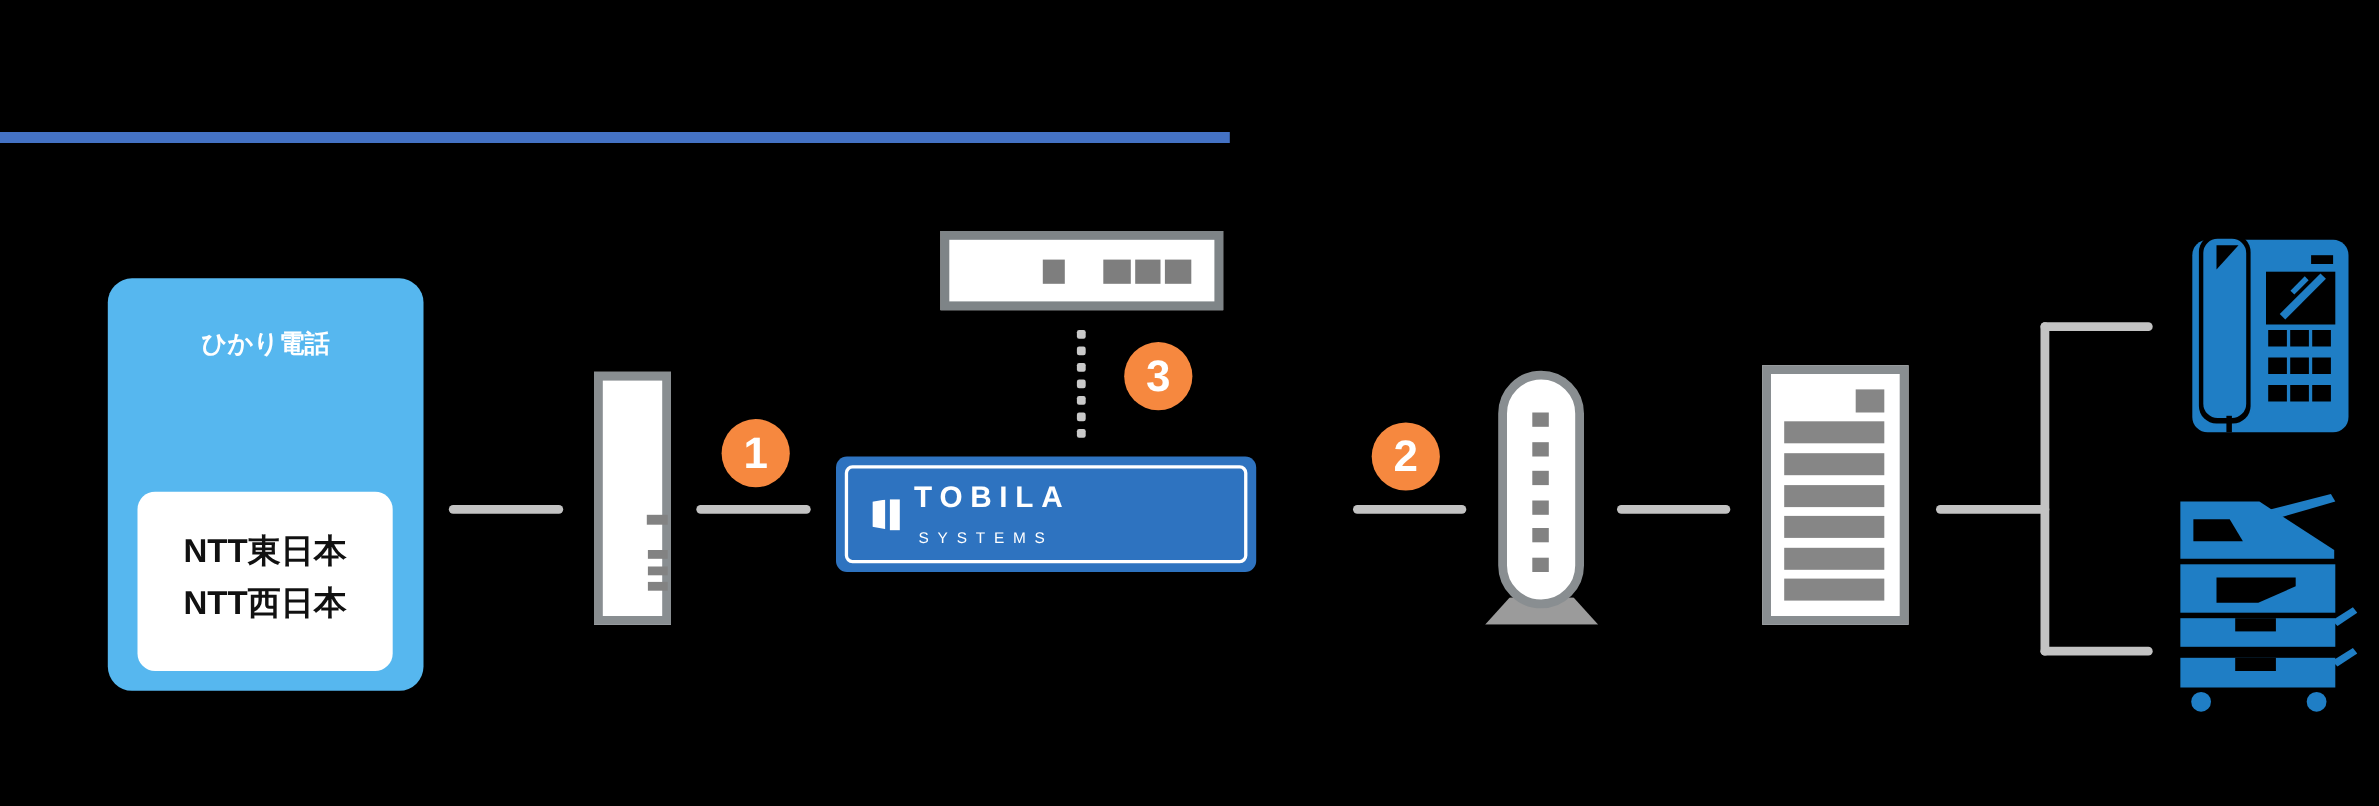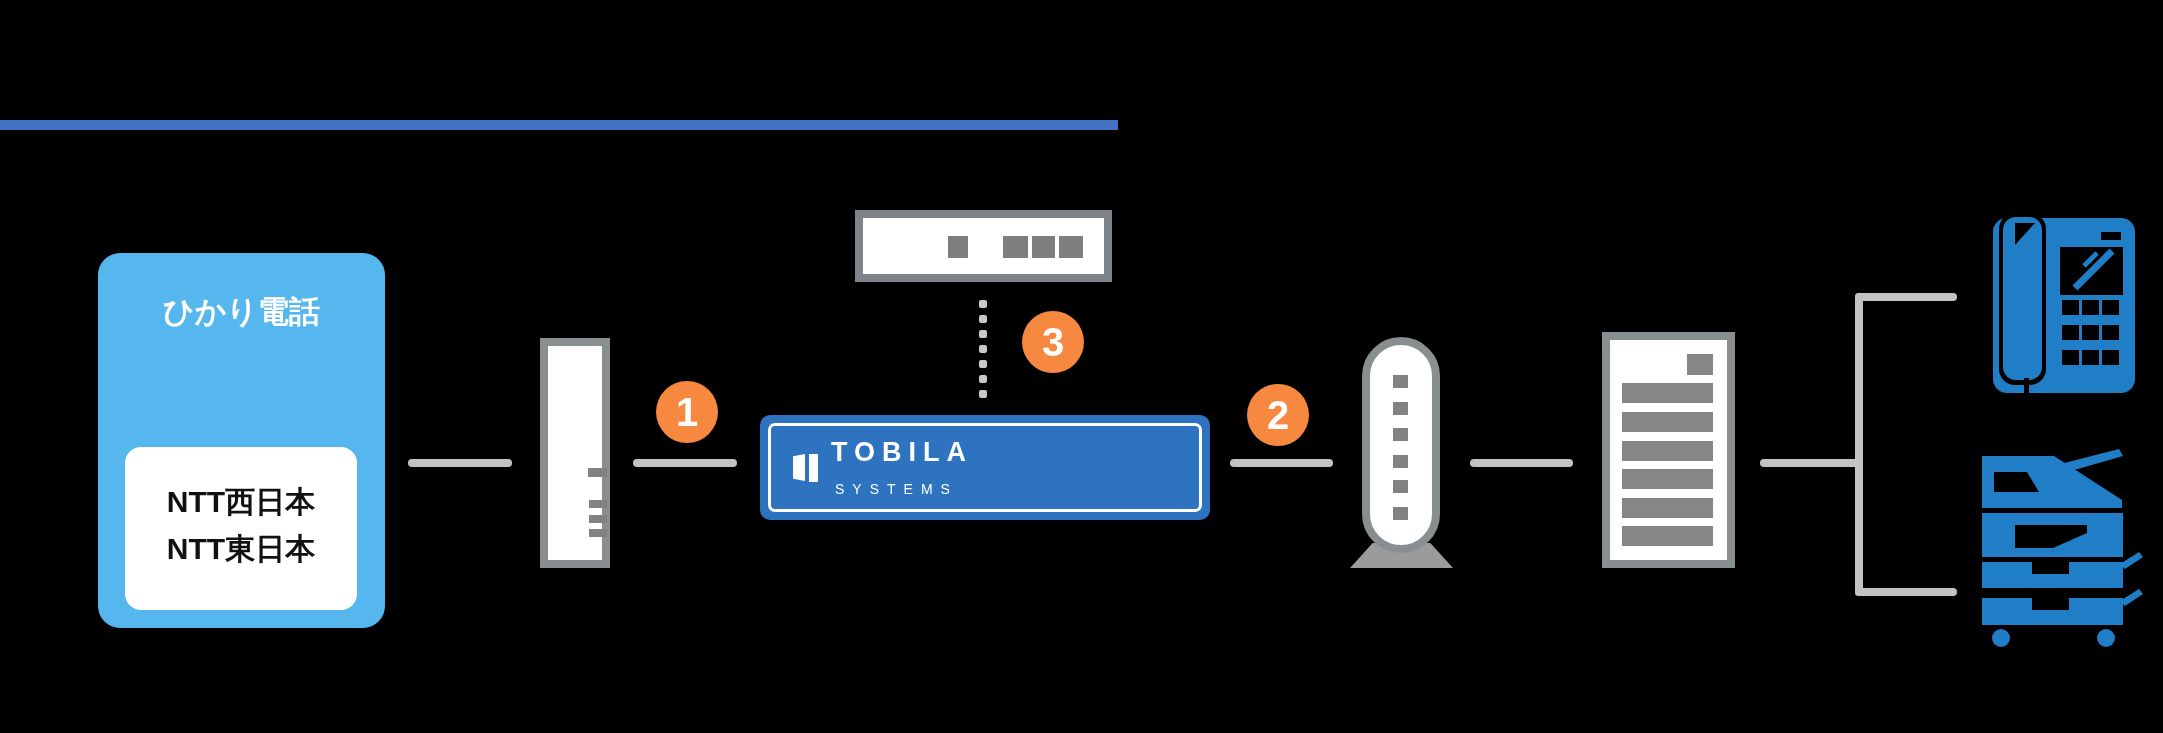--- a/index.html
+++ b/index.html
@@ -7,21 +7,21 @@
     position:relative;width:2163px;height:733px;background:#000;overflow:hidden;
     font-family:"Liberation Sans","DejaVu Sans",sans-serif;
   }
   
   .underline{position:absolute;left:0;top:120px;width:1118px;height:10px;background:#4472C4;}
 
   
   .carrier-box{position:absolute;left:98px;top:253px;width:287px;height:375px;
     background:#56B7EF;border-radius:22px;}
   .carrier-title{position:absolute;top:36px;left:0;right:0;text-align:center;
-    color:#fff;font-weight:bold;font-size:31px;line-height:46px;}
+    color:#fff;font-weight:bold;font-size:23px;line-height:46px;}
   .carrier-inner{position:absolute;left:27px;top:194px;width:232px;height:163px;
     background:#fff;border-radius:16px;}
   .carrier-inner-text{position:absolute;top:31px;left:0;right:0;text-align:center;
     color:#111;font-weight:bold;font-size:30px;line-height:47px;}
 
   
   .conn{position:absolute;height:8px;background:#C3C3C3;border-radius:4px;}
   .conn-v{position:absolute;width:8px;background:#C3C3C3;border-radius:4px;}
 
   
@@ -40,21 +40,21 @@
   .ont{left:1362px;top:337px;width:78px;height:216px;border-radius:39px;z-index:2;}
   .ont-base{position:absolute;left:1350px;top:543px;width:103px;height:25px;background:#9B9B9B;
     clip-path:polygon(22% 0,78% 0,100% 100%,0 100%);z-index:1;}
   
   .server{left:1602px;top:332px;width:133px;height:236px;}
 
   
   .dot{position:absolute;left:979px;width:8px;height:8px;background:#C9C9C9;border-radius:2px;}
 
   
-  .tobila-box{position:absolute;left:760px;top:415px;width:450px;height:105px;
+  .tobila-box{position:absolute;left:760px;top:415px;width:382px;height:105px;
     background:#2E73C0;border-radius:10px;}
   .tobila-inner-border{position:absolute;inset:8px;border:3px solid #fff;border-radius:7px;}
   .tobila-logo{position:absolute;left:33px;top:50%;transform:translateY(-50%);
     display:flex;align-items:center;}
   .logo-bar1{width:12px;height:27px;background:#fff;clip-path:polygon(0 8%,100% 0,100% 100%,0 92%);}
   .logo-bar2{width:9px;height:28px;background:#fff;margin-left:4px;}
   .logo-text{margin-left:13px;color:#fff;}
   .logo-brand{font-size:27px;font-weight:bold;letter-spacing:7px;line-height:27px;}
   .logo-sub{font-size:14px;letter-spacing:8px;margin-top:15px;padding-left:4px;}
 
@@ -67,22 +67,22 @@
 <div class="canvas">
 
   <div class="underline"></div>
 
   <div class="carrier-box">
     <div class="carrier-title">
       <div>ひかり電話</div>
     </div>
     <div class="carrier-inner">
       <div class="carrier-inner-text">
+        <div>NTT東日本</div>
         <div>NTT西日本</div>
-        <div>NTT東日本</div>
       </div>
     </div>
   </div>
 
   <div class="conn" style="left:408px;top:459px;width:104px;"></div>
   <div class="conn" style="left:633px;top:459px;width:104px;"></div>
   <div class="conn" style="left:1230px;top:459px;width:103px;"></div>
   <div class="conn" style="left:1470px;top:459px;width:103px;"></div>
   <div class="conn" style="left:1760px;top:459px;width:103px;"></div>
   <div class="conn-v" style="left:1855px;top:293px;height:303px;"></div>

